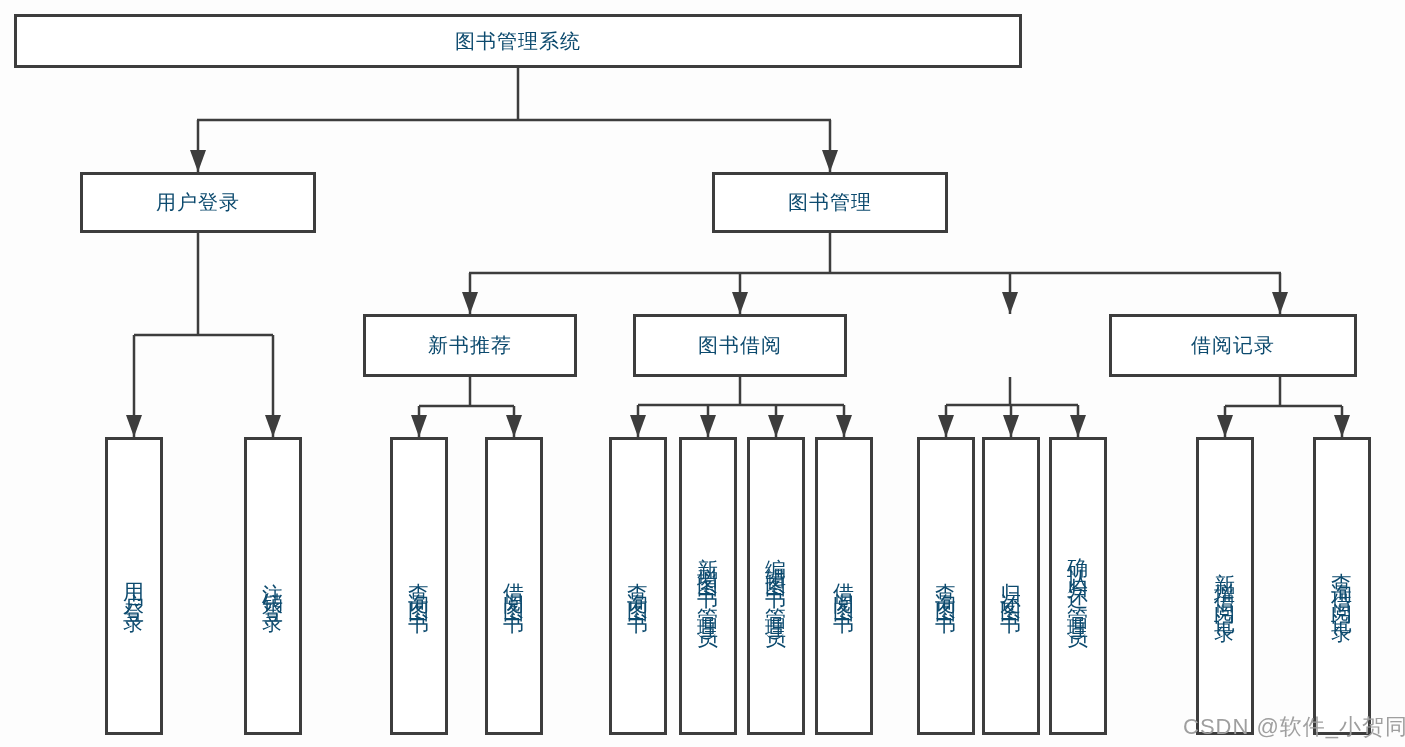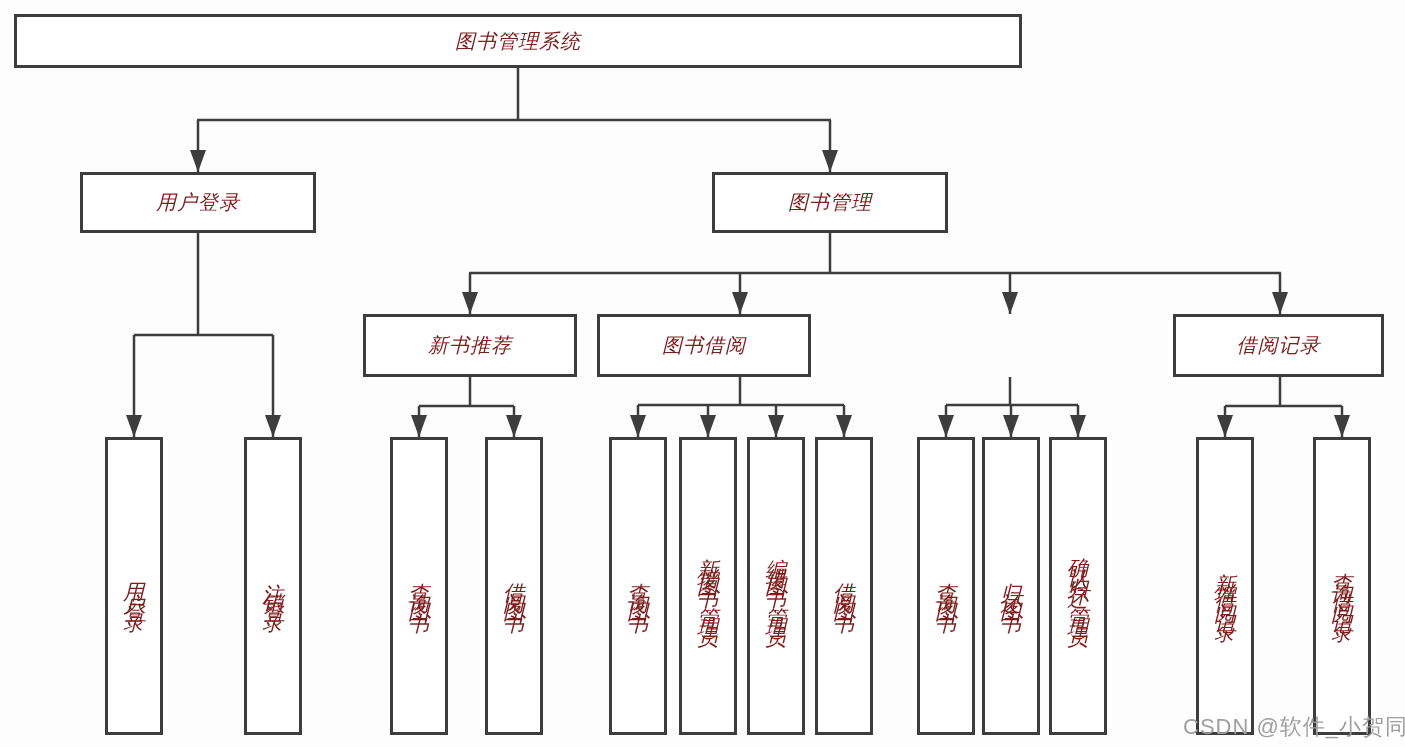--- a/index.html
+++ b/index.html
@@ -23,26 +23,25 @@
   #connectors {
     position: absolute;
     left: 0; top: 0;
     pointer-events: none;
   }
   .node {
     position: absolute;
     box-sizing: border-box;
     background: #ffffff;
     border: 3px solid #3d3d3d;
-    color: #7f1d1d;
+    color: #0c4a6e;
     display: flex;
     align-items: center;
     justify-content: center;
     text-align: center;
-    font-style: italic;
   }
   .node.h {
     font-size: 20px;
     letter-spacing: 1px;
     white-space: nowrap;
   }
   .node.v {
     writing-mode: vertical-rl;
     text-orientation: mixed;
     font-size: 21px;
@@ -114,22 +113,22 @@
       <line x1="1342" y1="406" x2="1342" y2="437" marker-end="url(#arw)"></line>
     </g>
   </svg>
 
   <div class="node h" style="left:14px; top:14px; width:1008px; height:54px">图书管理系统</div>
 
   <div class="node h" style="left:80px; top:172px; width:236px; height:61px">用户登录</div>
   <div class="node h" style="left:712px; top:172px; width:236px; height:61px">图书管理</div>
 
   <div class="node h" style="left:363px; top:314px; width:214px; height:63px">新书推荐</div>
-  <div class="node h" style="left:597px; top:314px; width:214px; height:63px">图书借阅</div>
-  <div class="node h" style="left:1173px; top:314px; width:211px; height:63px">借阅记录</div>
+  <div class="node h" style="left:633px; top:314px; width:214px; height:63px">图书借阅</div>
+  <div class="node h" style="left:1109px; top:314px; width:248px; height:63px">借阅记录</div>
 
   <div class="node v" style="left:105px; top:437px; width:58px; height:298px">用户登录</div>
   <div class="node v" style="left:244px; top:437px; width:58px; height:298px">注销登录</div>
 
   <div class="node v" style="left:390px; top:437px; width:58px; height:298px">查询图书</div>
   <div class="node v" style="left:485px; top:437px; width:58px; height:298px">借阅图书</div>
 
   <div class="node v" style="left:609px; top:437px; width:58px; height:298px">查询图书</div>
   <div class="node v" style="left:679px; top:437px; width:58px; height:298px">新增图书（管理员）</div>
   <div class="node v" style="left:747px; top:437px; width:58px; height:298px">编辑图书（管理员）</div>

